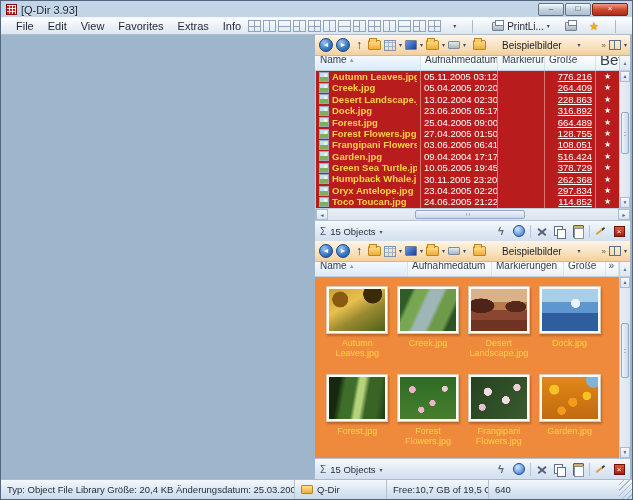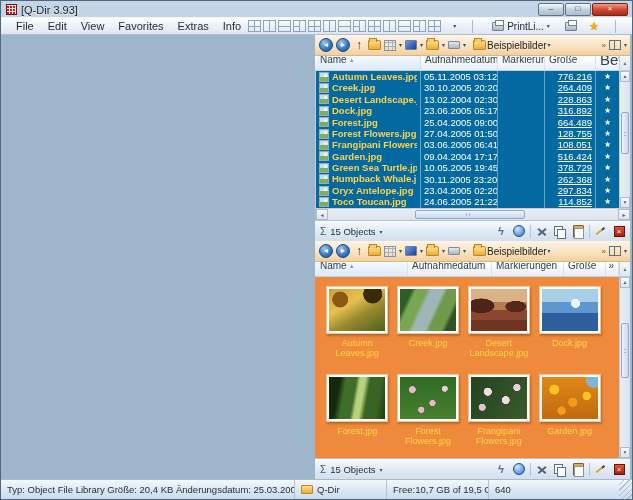--- a/index.html
+++ b/index.html
@@ -47,38 +47,38 @@
     display:flex;align-items:center;gap:3px;padding:0 3px;font-size:10px;color:#333}
   .nav{width:14px;height:14px;border-radius:50%;flex:none;background:radial-gradient(circle at 35% 30%,#9cc4ee,#3275c2 60%,#1c4f94);
     border:1px solid #1a4584;color:#fff;font-size:7px;line-height:12px;text-align:center}
   .tup{color:#2d942;font-weight:bold;font-size:12px;line-height:12px;width:12px;text-align:center}
   .tfold{width:13px;height:10px;background:linear-gradient(#ffe08e,#f0ab37);border:1px solid #c08420;border-radius:1px 2px 1px 1px;position:relative;flex:none}
   .tfold::before{content:"";position:absolute;top:-3px;left:0;width:6px;height:3px;background:#f6cd6c;border:1px solid #c08420;border-bottom:none}
   .tgrid{width:12px;height:11px;border:1px solid #7d93af;background:linear-gradient(#ffffff,#dce8f4);flex:none;
     background-image:repeating-linear-gradient(0deg,transparent 0 3px,#9fb4cc 3px 4px),repeating-linear-gradient(90deg,transparent 0 3px,#9fb4cc 3px 4px)}
   .tmon{width:12px;height:10px;border:1px solid #73828f;border-radius:1px;background:linear-gradient(135deg,#6d9ae8,#1c3f9e);flex:none}
   .tdrv{width:12px;height:8px;background:linear-gradient(#e4e9ee,#aab6c2);border:1px solid #7d8c9a;border-radius:1px;flex:none}
-  .pathbox{display:flex;align-items:center;gap:1px;padding:0 4px;min-width:0}
+  .pathbox{display:flex;align-items:center;gap:16px;padding:0 4px;min-width:0}
   .path-label{font-size:10px;color:#222;white-space:nowrap;overflow:hidden}
   .tbright{margin-left:auto;display:flex;align-items:center;gap:3px}
   .chev{font-size:8px;color:#6a5636}
   .tpane{width:12px;height:10px;border:1px solid #5d7287;background:linear-gradient(#cfe0f2,#8fb2d8);flex:none;
     background-image:linear-gradient(#5d7287,#5d7287);background-size:1px 100%;background-position:40% 0;background-repeat:no-repeat}
 
   
   .phdr{height:15px;flex:none;display:flex;background:linear-gradient(#ffffff,#f2f6fa 60%,#e7eef6);border-bottom:1px solid #c4cfdb;
     font-size:10px;color:#33414f}
   .hc{border-right:1px solid #d9e1ea;padding:1px 4px 8px;white-space:nowrap;overflow:hidden;flex:none;display:flex;align-items:center;gap:2px}
   .hc.first{background:linear-gradient(#f3f9ff,#ddeafa)}
   .hc.grow{flex:1}
   .sortc{font-size:6px;color:#8898aa;line-height:6px}
   .hcorner{width:11px;flex:none;border-left:1px solid #c4cfdb;background:linear-gradient(#f4f8fb,#dde7f1);display:flex;align-items:center;justify-content:center;font-size:5px;color:#5a7490}
 
   
-  .plist{flex:1;display:flex;min-height:0;background:#0369a1}
+  .plist{flex:1;display:flex;min-height:0;background:#b91c1c}
   .rows{flex:1;min-width:0;overflow:hidden}
   .lrow{height:11.4px;display:flex;font-size:9.5px;line-height:11.5px;white-space:nowrap}
   .c{overflow:hidden;padding:0 3px;border-right:1px solid rgba(255,255,255,.4);flex:none;color:#fff}
   .c .txt{overflow:hidden}
   .cname{display:flex;align-items:center;color:#6e1c00;font-weight:bold}
   .tlc-name{width:106px}
   .trc-name{width:105px}.trc-date{width:77px}.trc-mark{width:47px}.trc-size{width:51px;text-align:right;text-decoration:underline}
   .trc-star{flex:1;text-align:center;border-right:none;color:#fff;font-size:8px}
   .jpgname{color:#ffd24a}
   .ficon{display:inline-block;width:10px;height:10px;margin:0 3px 0 0;border:1px solid #9aa8ba;background:#fff;position:relative;flex:none}
@@ -300,21 +300,21 @@
               <span class="c trc-date">05.11.2005 03:12</span>
               <span class="c trc-mark"></span>
               <span class="c trc-size">776.216</span>
               <span class="c trc-star">★</span>
             </div>
             <div class="lrow">
               <span class="c trc-name cname jpgname">
                 <span class="ficon img"></span>
                 <span class="txt">Creek.jpg</span>
               </span>
-              <span class="c trc-date">30.10.2005 20:20</span>
+              <span class="c trc-date">05.04.2005 20:20</span>
               <span class="c trc-mark"></span>
               <span class="c trc-size">264.409</span>
               <span class="c trc-star">★</span>
             </div>
             <div class="lrow">
               <span class="c trc-name cname jpgname">
                 <span class="ficon img"></span>
                 <span class="txt">Desert Landscape.jpg</span>
               </span>
               <span class="c trc-date">13.02.2004 02:30</span>

